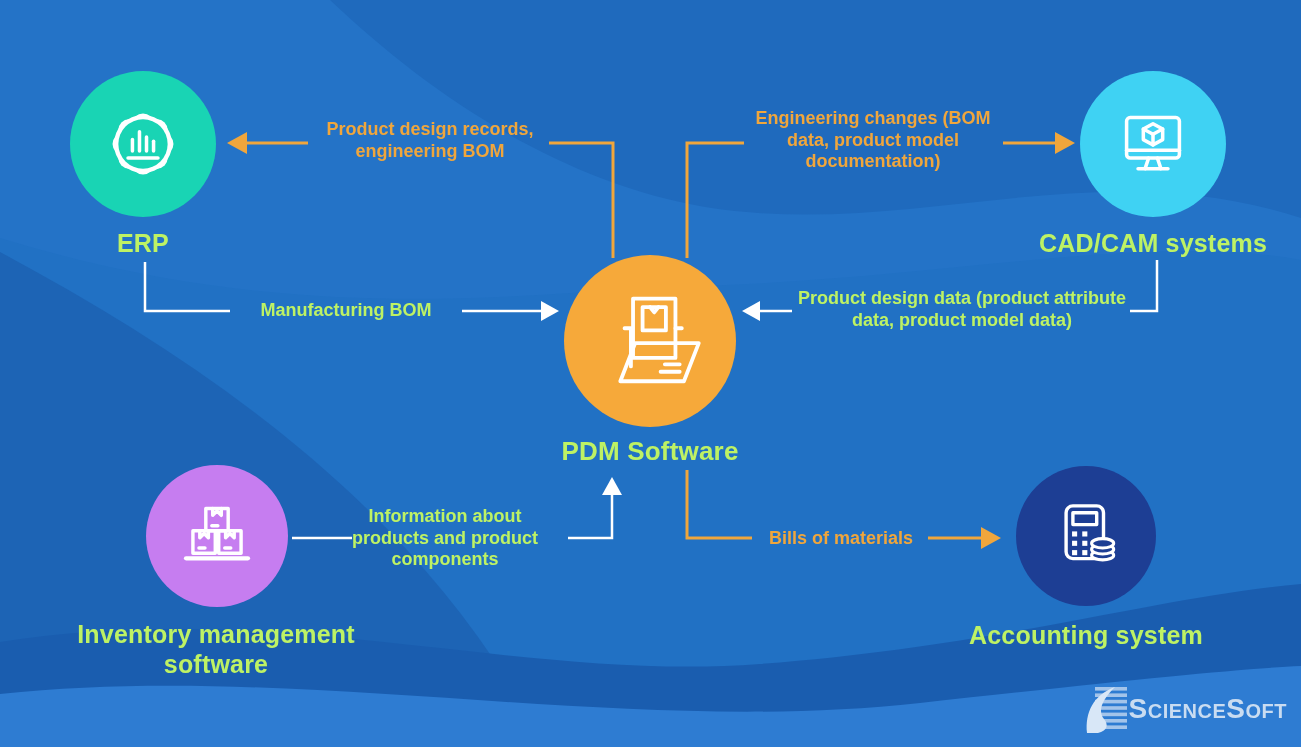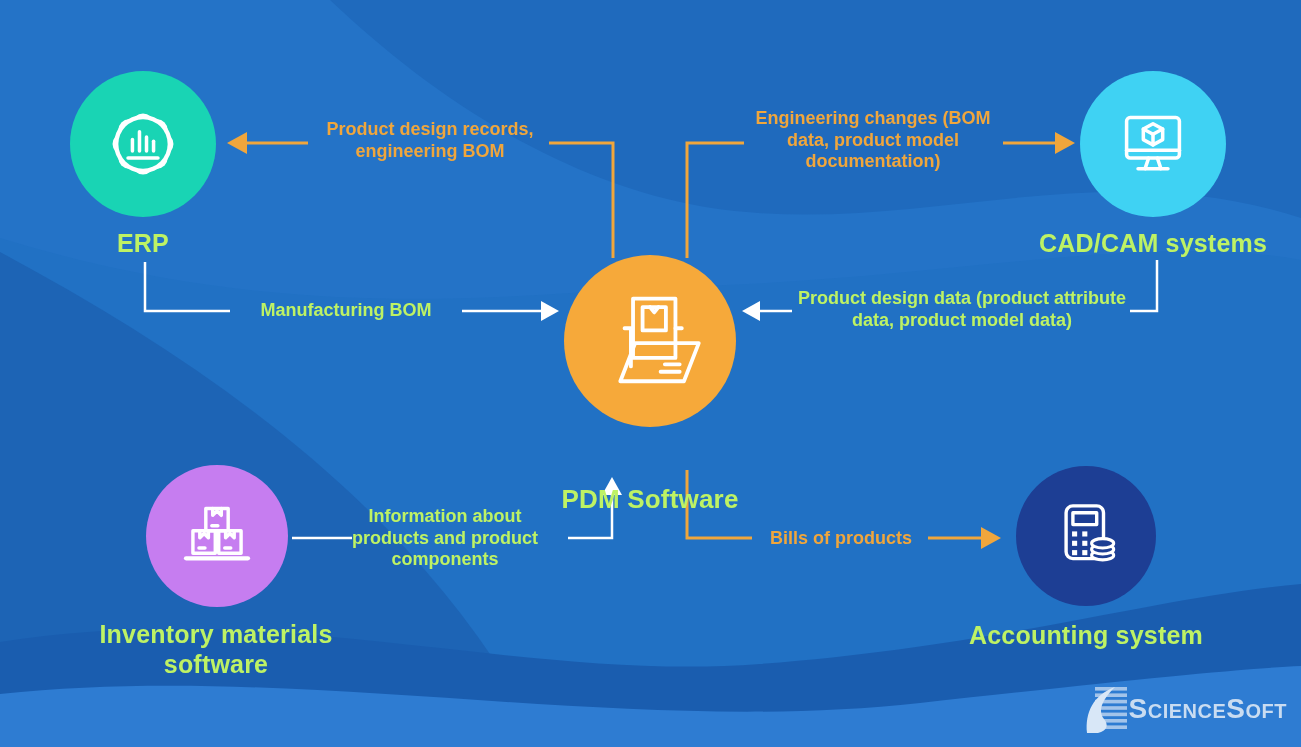--- a/index.html
+++ b/index.html
@@ -154,30 +154,30 @@
         <ellipse cx="69" cy="72" rx="13" ry="5.5"></ellipse>
         <ellipse cx="69" cy="65" rx="13" ry="5.5"></ellipse>
         <ellipse cx="69" cy="58" rx="13" ry="5.5"></ellipse>
       </g>
     </g>
   </g>
 </svg>
 
 <div class="label node-label" style="left:63px;top:228px;width:160px;">ERP</div>
 <div class="label node-label" style="left:1003px;top:228px;width:300px;">CAD/CAM systems</div>
-<div class="label node-label" style="left:510px;top:436px;width:280px;font-size:26px;margin-top:48px;">PDM Software</div>
-<div class="label node-label" style="left:46px;top:619px;width:340px;">Inventory materials software</div>
+<div class="label node-label" style="left:510px;top:436px;width:280px;font-size:26px;">PDM Software</div>
+<div class="label node-label" style="left:46px;top:619px;width:340px;">Inventory management software</div>
 <div class="label node-label" style="left:936px;top:620px;width:300px;text-align:center;">Accounting system</div>
 
 <div class="label flow-label orange" style="left:300px;top:119px;width:260px;">Product design records, engineering BOM</div>
 <div class="label flow-label orange" style="left:740px;top:108px;width:266px;">Engineering changes (BOM data, product model documentation)</div>
 <div class="label flow-label" style="left:240px;top:300px;width:212px;">Manufacturing BOM</div>
 <div class="label flow-label" style="left:786px;top:288px;width:352px;">Product design data (product attribute data, product model data)</div>
 <div class="label flow-label" style="left:340px;top:506px;width:210px;">Information about products and product components</div>
-<div class="label flow-label orange" style="left:756px;top:528px;width:170px;">Bills of products</div>
+<div class="label flow-label orange" style="left:756px;top:528px;width:170px;">Bills of materials</div>
 
 <div class="logo">
   <svg width="46" height="48" viewBox="0 0 46 48" aria-hidden="true">
     <g fill="#a3c4ea">
       <rect x="12" y="2" width="32" height="3.6"></rect>
       <rect x="12" y="8.4" width="32" height="3.6"></rect>
       <rect x="12" y="14.8" width="32" height="3.6"></rect>
       <rect x="12" y="21.2" width="32" height="3.6"></rect>
       <rect x="12" y="27.6" width="32" height="3.6"></rect>
       <rect x="12" y="34" width="32" height="3.6"></rect>

